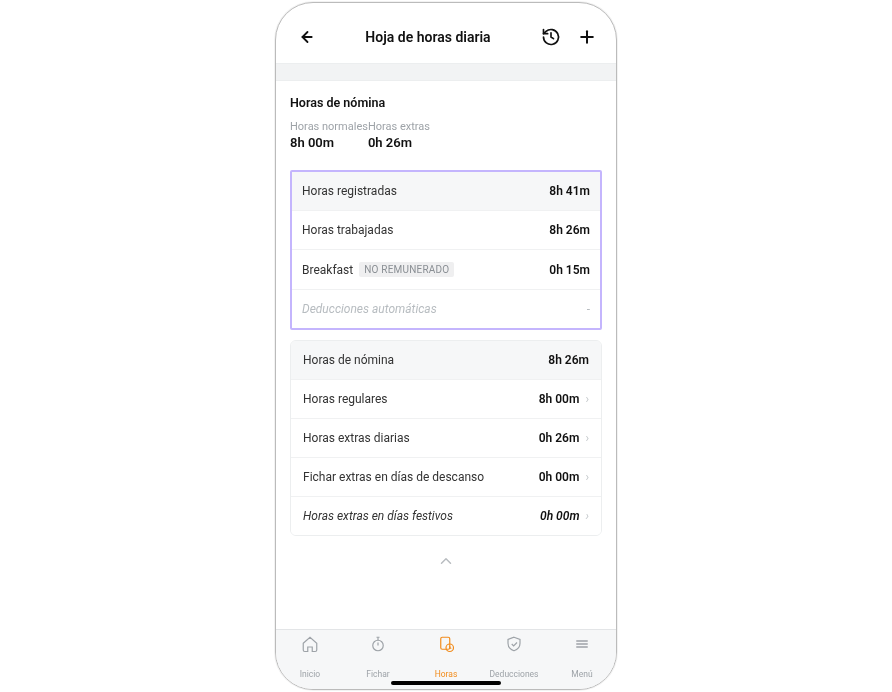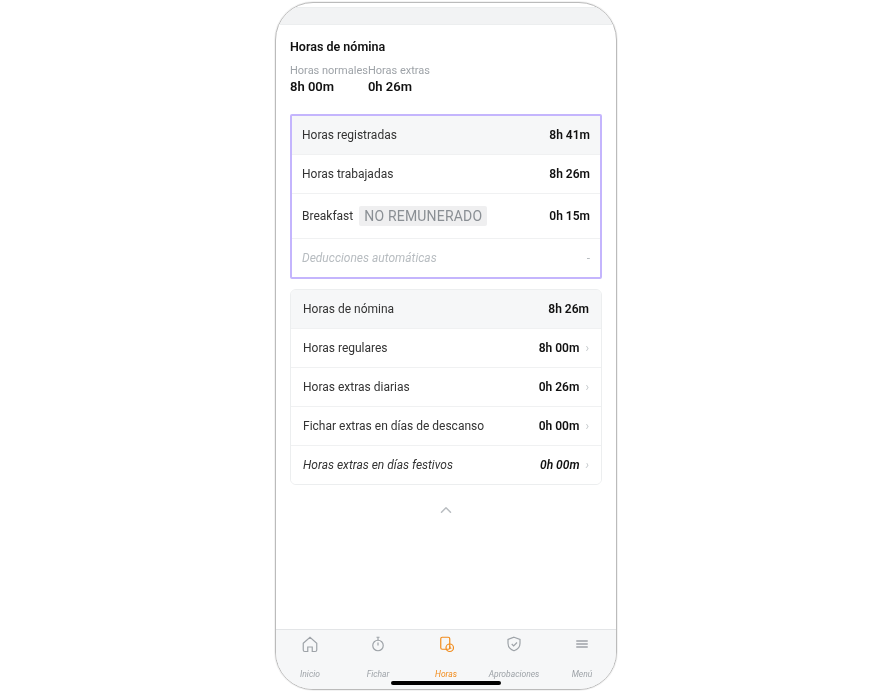--- a/index.html
+++ b/index.html
@@ -114,21 +114,21 @@
   }
   .red-box .row:first-child {
     background: #f6f7f8;
   }
   .row:last-child { border-bottom: none; font-style: italic; }
   .row .label { display: flex; align-items: center; gap: 6px; }
   .row .value { font-weight: 600; color: #111; }
   .row.disabled { color: #b7bcc0; }
   .row.disabled .value { color: #b7bcc0; font-weight: 400; }
   .badge {
-    font-size: 14px;
+    font-size: 10px;
     background: #efeff0;
     color: #8a8f94;
     padding: 2px 5px;
     border-radius: 2px;
     letter-spacing: 0.2px;
   }
   .card {
     border: 1px solid #eceeef;
     border-radius: 6px;
     overflow: hidden;
@@ -168,40 +168,63 @@
   }
   .tab {
     display: flex;
     flex-direction: column;
     align-items: center;
     gap: 16px;
     font-size: 8.5px;
     color: #9ea3a8;
     cursor: pointer;
     width: 60px;
-    font-style: italic;
   }
   .tab.active { color: #f28c1c; text-align: center; }
   .tab svg { width: 18px; height: 18px; }
   .home-indicator {
     position: absolute;
     bottom: 4px;
     left: 50%;
     transform: translateX(-50%);
     width: 110px;
     height: 4px;
     background: #000;
     border-radius: 3px;
   }
 </style>
 </head>
 <body>
 
 <div class="phone">
 
+  <div class="header">
+    <div class="icon-btn">
+      <svg viewBox="0 0 24 24" width="20" height="20" fill="none" stroke="currentColor" stroke-width="2.2" stroke-linecap="round" stroke-linejoin="round">
+          <polyline points="15 18 9 12 15 6"></polyline>
+          <line x1="9" y1="12" x2="20" y2="12"></line>
+        </svg>
+    </div>
+    <div class="title">Hoja de horas diaria</div>
+    <div class="right">
+      <div class="icon-btn">
+        <svg viewBox="0 0 24 24" width="20" height="20" fill="none" stroke="currentColor" stroke-width="2" stroke-linecap="round" stroke-linejoin="round">
+            <path d="M3 12a9 9 0 1 0 3-6.7L3 8"></path>
+            <polyline points="3 3 3 8 8 8"></polyline>
+            <polyline points="12 7 12 12 15 14"></polyline>
+          </svg>
+      </div>
+      <div class="icon-btn">
+        <svg viewBox="0 0 24 24" width="20" height="20" fill="none" stroke="currentColor" stroke-width="2.4" stroke-linecap="round">
+            <line x1="12" y1="5" x2="12" y2="19"></line>
+            <line x1="5" y1="12" x2="19" y2="12"></line>
+          </svg>
+      </div>
+    </div>
+  </div>
 
   <div class="content">
     <div class="gray-bar"></div>
 
     <div class="section-title">Horas de nómina</div>
     <div class="cols">
       <div>
         <div class="col-label">Horas normales</div>
         <div class="col-value">8h 00m</div>
       </div>
@@ -299,21 +322,21 @@
           <line x1="17" y1="15" x2="17" y2="17"></line>
           <line x1="17" y1="17" x2="19" y2="18"></line>
         </svg>
       <span>Horas</span>
     </div>
     <div class="tab">
       <svg viewBox="0 0 24 24" fill="none" stroke="currentColor" stroke-width="1.6">
           <path d="M12 3l8 3v5c0 5-3.5 8.5-8 10-4.5-1.5-8-5-8-10V6z"></path>
           <polyline points="9 12 11.5 14.5 16 10"></polyline>
         </svg>
-      <span>Aprobaciones</span>
+      <span>Deducciones</span>
     </div>
     <div class="tab">
       <svg viewBox="0 0 24 24" fill="none" stroke="currentColor" stroke-width="1.8" stroke-linecap="round">
           <line x1="5" y1="8" x2="19" y2="8"></line>
           <line x1="5" y1="12" x2="19" y2="12"></line>
           <line x1="5" y1="16" x2="19" y2="16"></line>
         </svg>
       <span>Menú</span>
     </div>
   </div>

